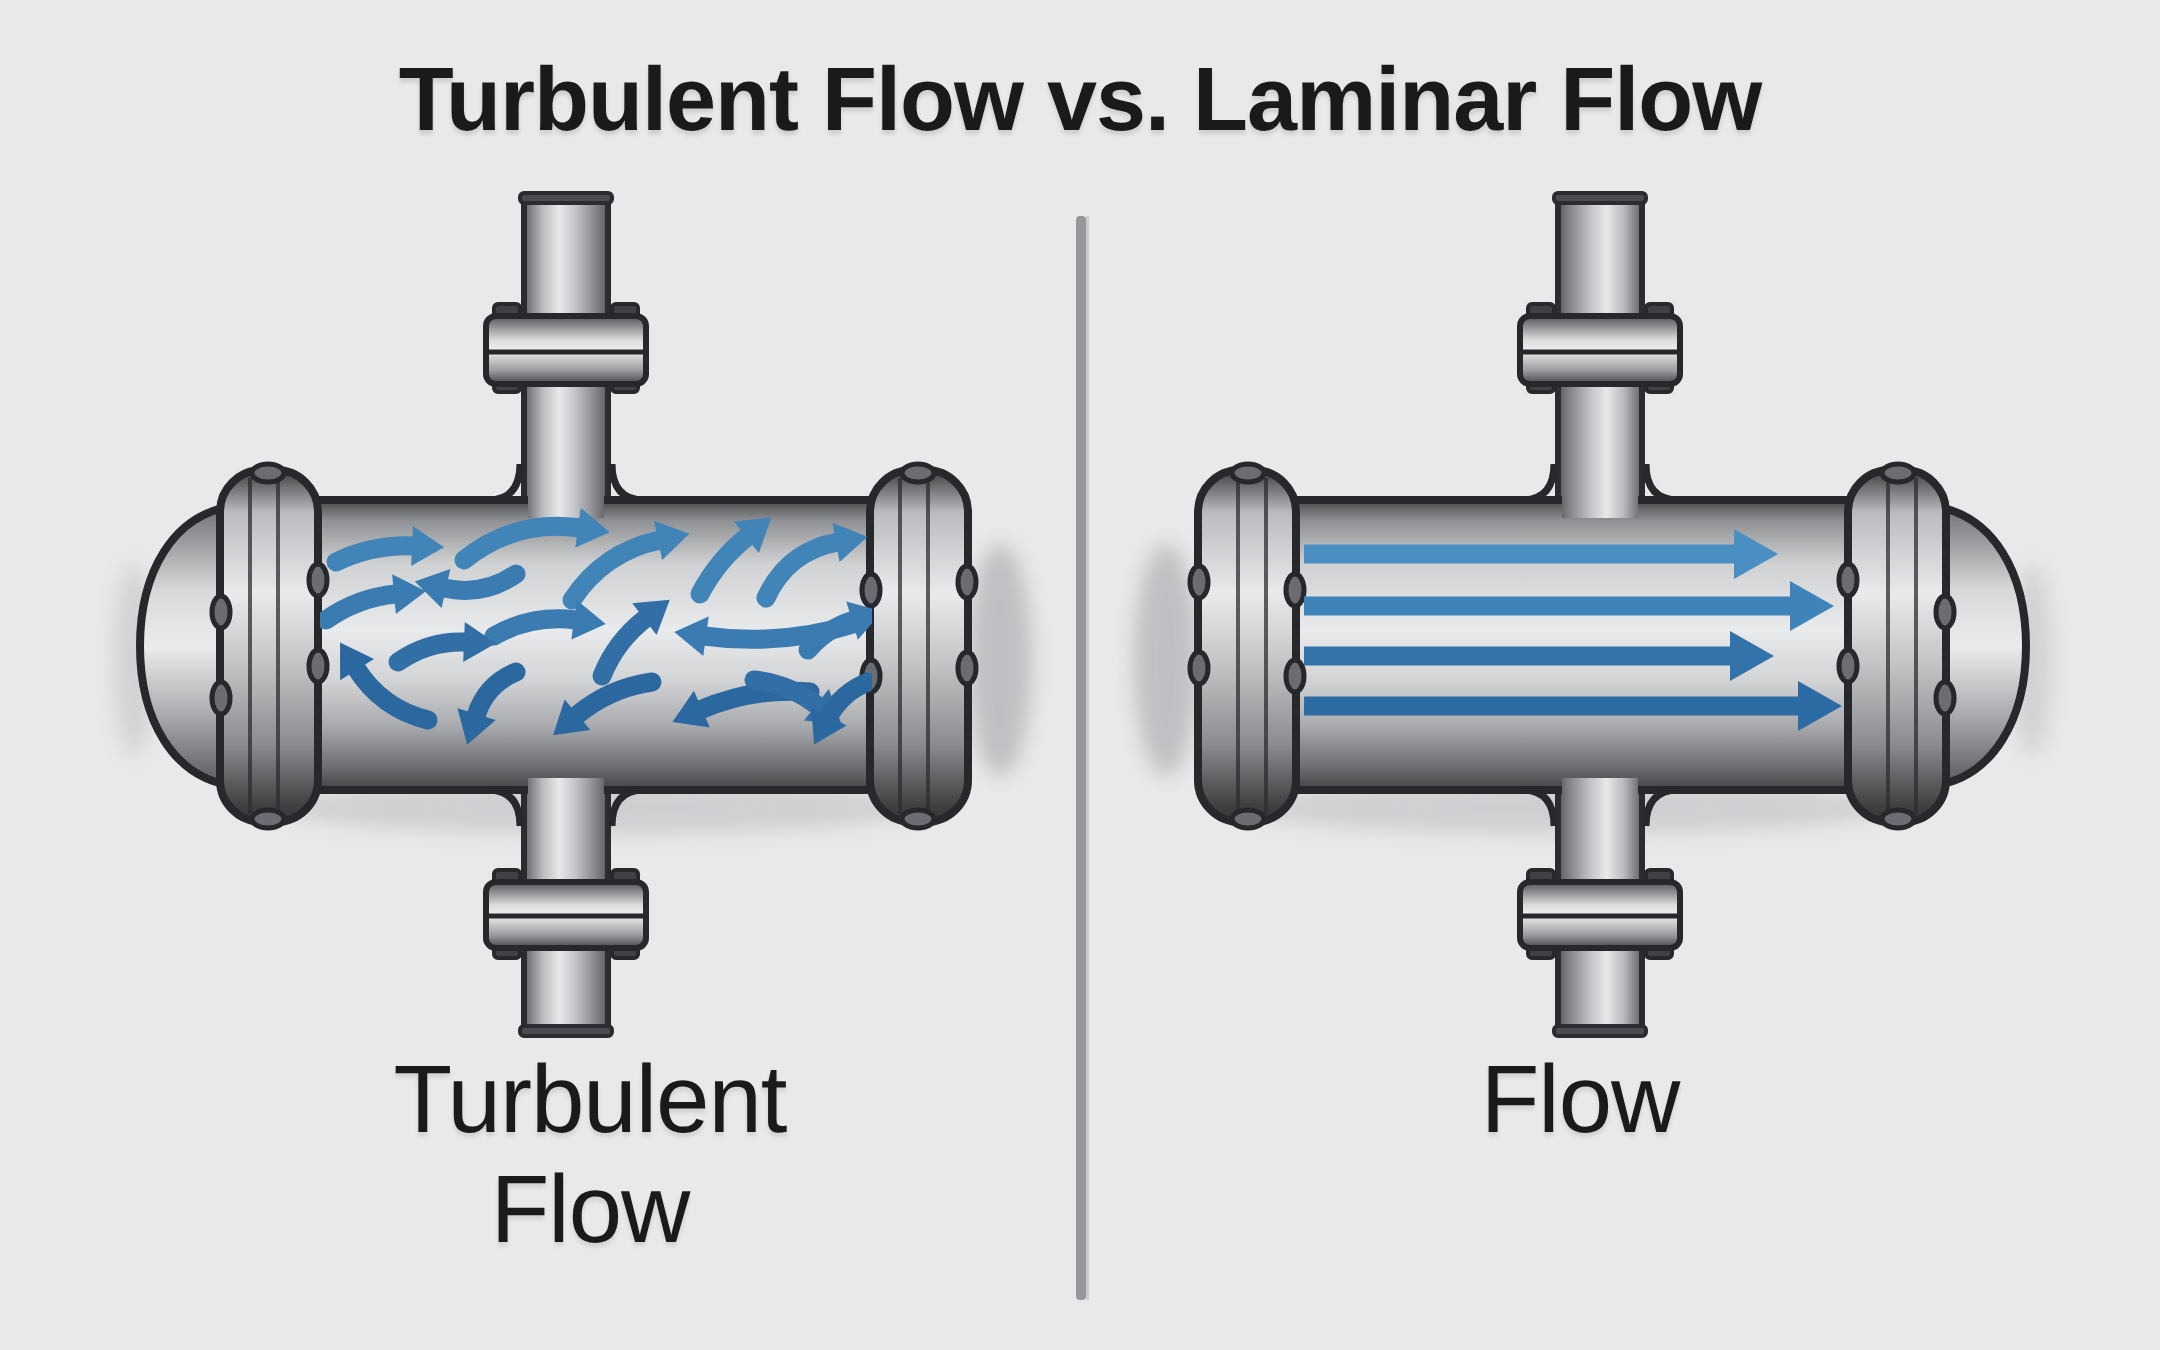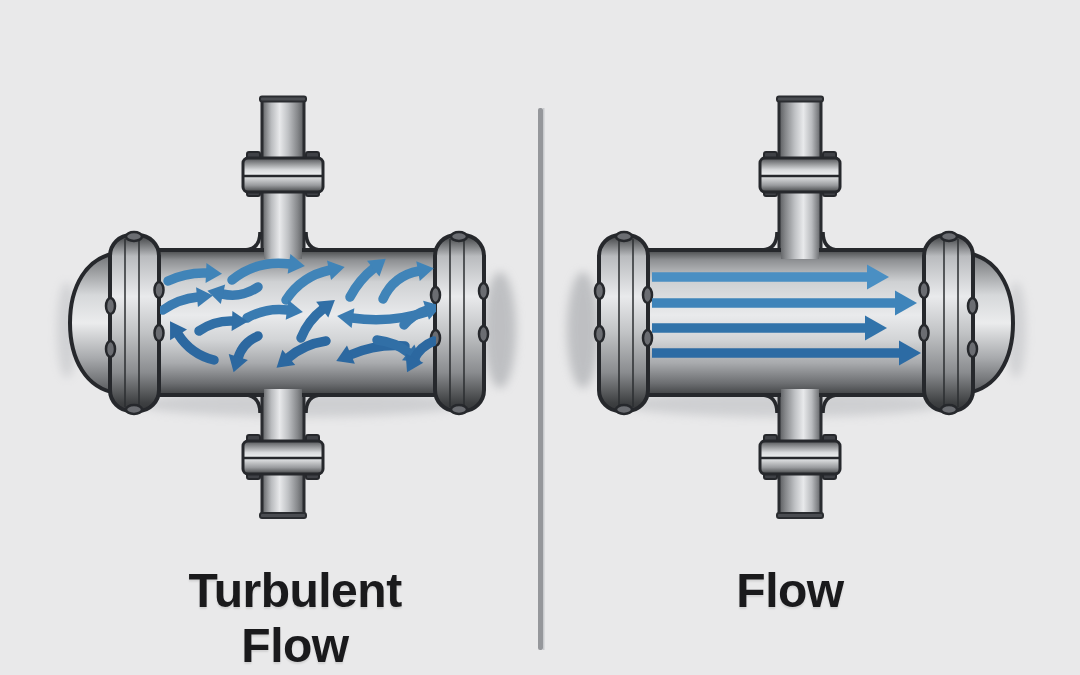--- a/index.html
+++ b/index.html
@@ -15,24 +15,23 @@
     position:absolute;top:24px;left:0;right:0;
     text-align:center;
     font-size:45px;font-weight:700;letter-spacing:-0.5px;
     color:#1a1a1c;
     text-shadow:0 2px 2px rgba(0,0,0,0.12);
     white-space:nowrap;
   }
   .flow-label{
     position:absolute;top:524px;width:470px;
     text-align:center;
-    font-size:48px;font-weight:700;line-height:1.14;letter-spacing:-0.5px;
+    font-size:48px;font-weight:400;line-height:1.14;letter-spacing:-0.5px;
     color:#1a1a1c;
     text-shadow:0 2px 2px rgba(0,0,0,0.10);
-    margin-top:40px;
   }
   .flow-label.left{left:60px;}
   .flow-label.right{left:555px;}
 </style>
 </head>
 <body>
 
 <div class="stage" style="background: rgb(233, 233, 234);">
 
   <svg viewBox="0 0 1080 675" width="1080" height="675">
@@ -224,20 +223,21 @@
         <path d="M 652 328 Q 759 328 866 328" fill="none" stroke="#3173aa" stroke-width="9.5" stroke-linecap="round"></path>
         <polygon points="887,328 865,340.5 865,315.5" fill="#3173aa"></polygon>
         <path d="M 653 353 Q 776.5 353 900 353" fill="none" stroke="#2c6ba4" stroke-width="9.5" stroke-linecap="round"></path>
         <polygon points="921,353 899,365.5 899,340.5" fill="#2c6ba4"></polygon>
       </g>
 
     <rect id="divider" x="538" y="108" width="5" height="542" rx="2" fill="#95979b"></rect>
     <rect x="543" y="108" width="1.5" height="542" fill="#c9cbce"></rect>
   </svg>
 
+  <div class="diagram-title" style="color: rgb(26, 26, 28);">Turbulent Flow vs. Laminar Flow</div>
 
   <div class="flow-label left" style="color: rgb(26, 26, 28);">
     <div>Turbulent</div>
     <div>Flow</div>
   </div>
 
   <div class="flow-label right" style="color: rgb(26, 26, 28);">
     <div>Flow</div>
   </div>
 

